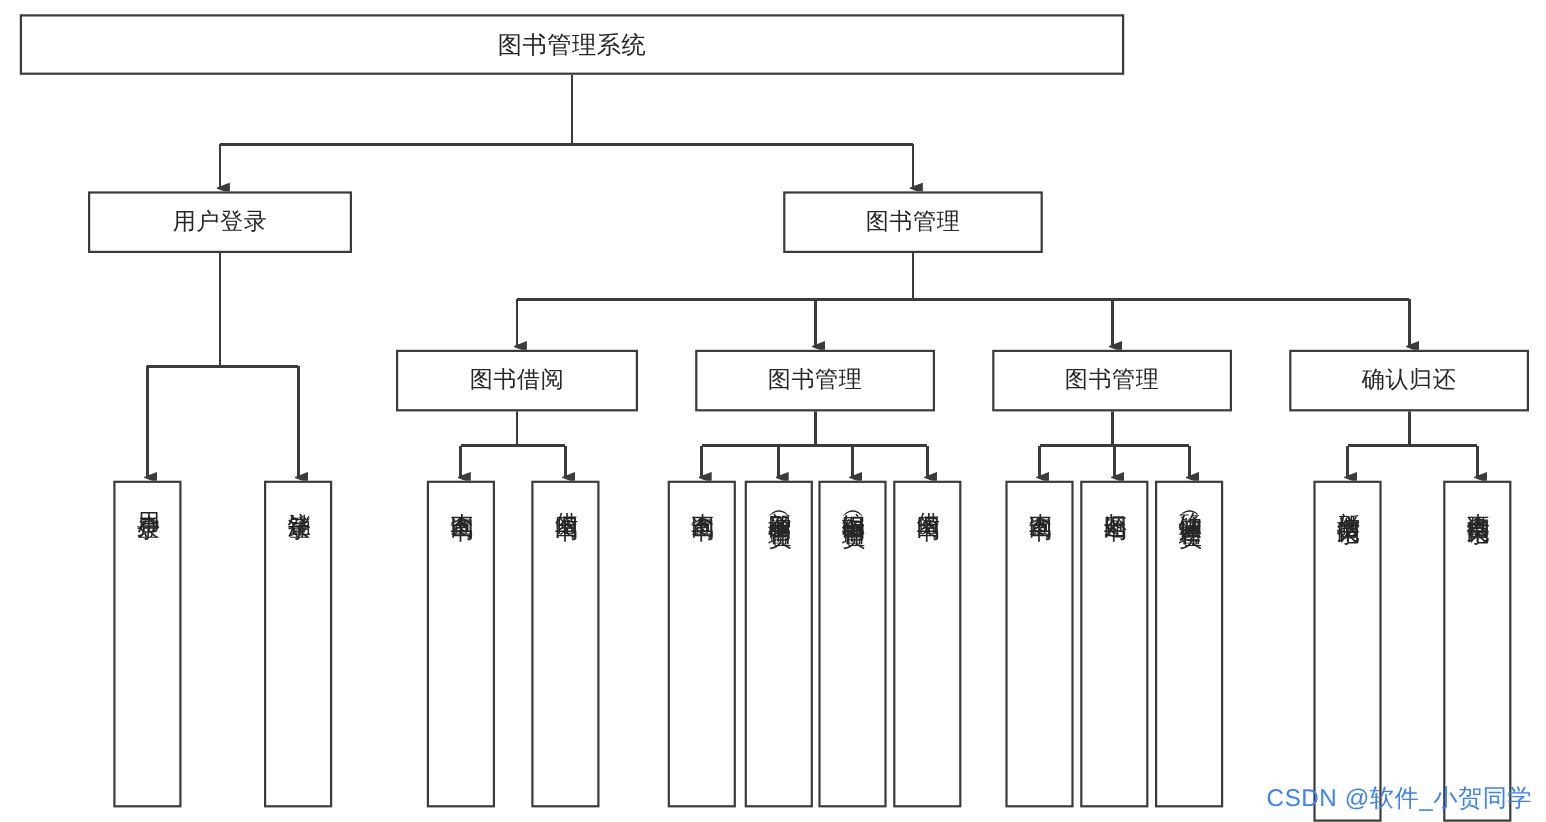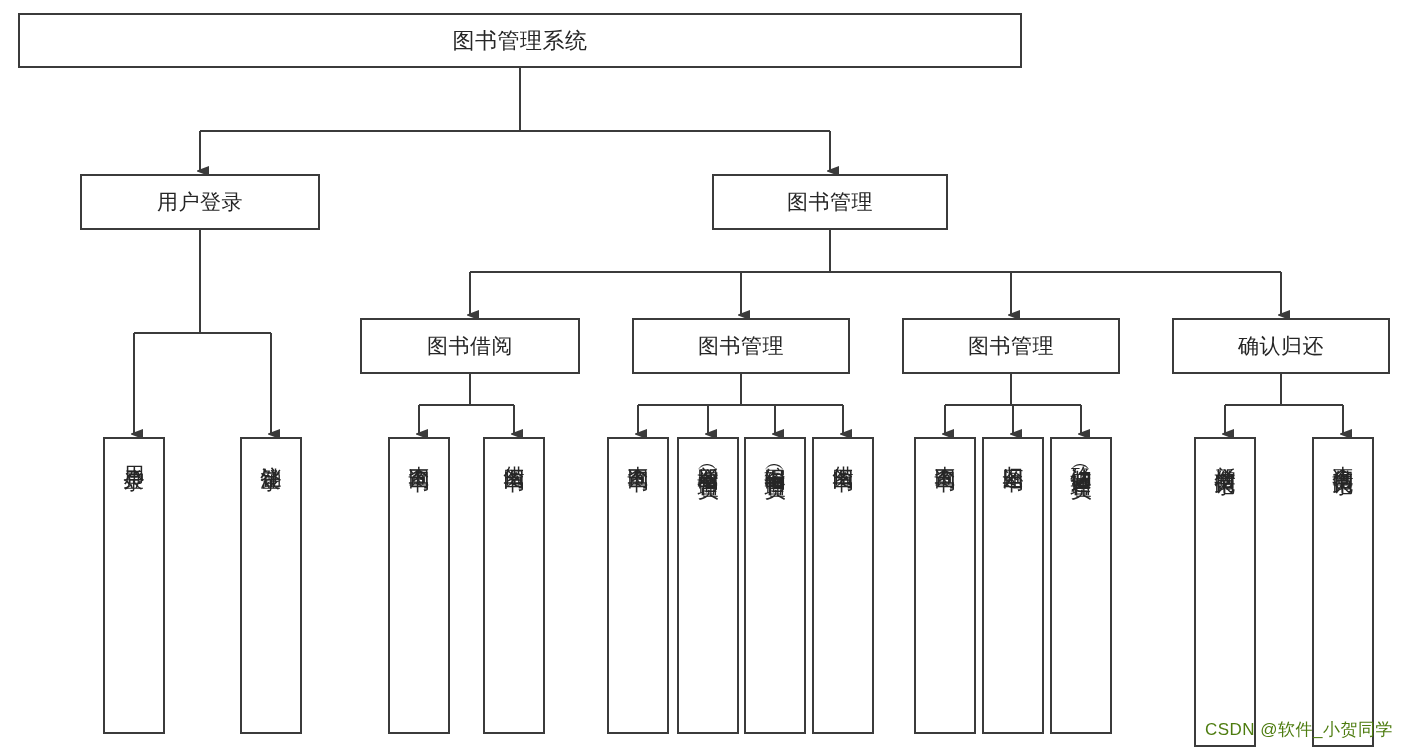--- a/index.html
+++ b/index.html
@@ -69,22 +69,22 @@
     text-orientation: upright;
     letter-spacing: 2px;
     line-height: 1.05;
     text-align: left;
   }
   
   #watermark {
     position: absolute;
     right: 12px;
     bottom: 6px;
-    font-size: 17px;
-    color: #4d7c0f;
+    font-size: 22px;
+    color: #3b82f6;
     letter-spacing: 0.5px;
     z-index: 5;
     white-space: nowrap;
   }
 </style>
 </head>
 <body>
 
 <div id="diagram-root">
 

